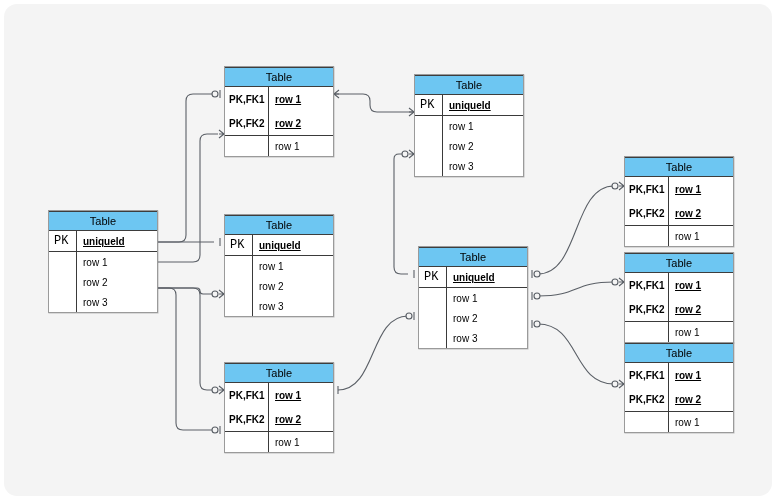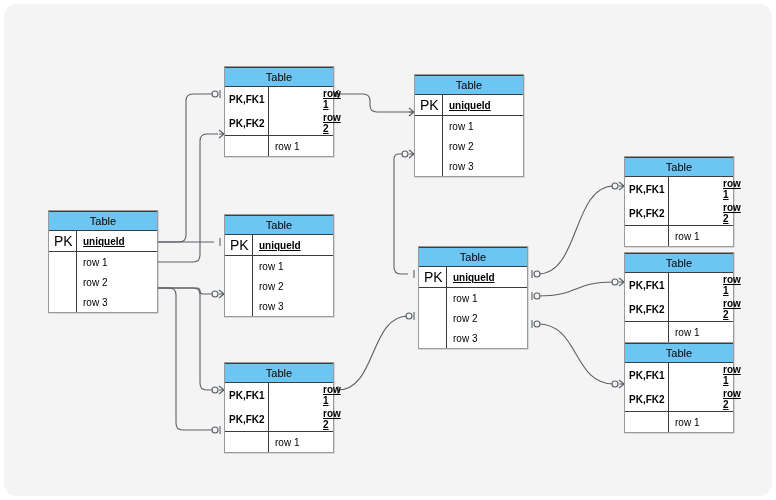--- a/index.html
+++ b/index.html
@@ -12,24 +12,24 @@
        box-sizing:border-box;box-shadow:0.5px 0.5px 0 rgba(120,120,120,.45);}
   .thead{background:#6dc6f2;border-bottom:1px solid #3d3d3d;
          border-top:1px solid #3d3d3d;height:18px;line-height:18px;
          text-align:center;font-size:11px;color:#000;}
   .grp{border-bottom:1px solid #3a3a3a;}
   .grp:last-child{border-bottom:none;}
   .rw{display:flex;height:20px;align-items:center;}
   .kc{width:44px;flex:0 0 44px;box-sizing:border-box;
       border-right:1px solid #3a3a3a;height:100%;display:flex;
       align-items:center;padding-left:4px;font-size:10px;font-weight:bold;color:#000;}
-  .kc.narrow{width:28px;flex:0 0 28px;padding-left:5px;font-size:14px;font-weight:normal;}
+  .kc.narrow{width:28px;flex:0 0 28px;padding-left:5px;font-size:12px;font-weight:normal;font-family:Liberation Mono, monospace;}
   .vc{flex:1;padding-left:6px;font-size:10px;color:#000;}
   .vc.key{font-weight:bold;text-decoration:underline;}
-  .r24{height:24px;gap:48px;}
+  .r24{height:24px;}
   .r20{height:20px;}
 </style>
 </head>
 <body>
 
 <div id="canvas">
 
   <svg id="wires" viewBox="0 0 768 492" xmlns="http://www.w3.org/2000/svg">
     <g fill="none" stroke="#5a5f66" stroke-width="1.1" id="paths">
         <path d="M 154 238 L 175 238 Q 182 238 182 231 L 182 97 Q 182 90 189 90 L 210 90"></path>

